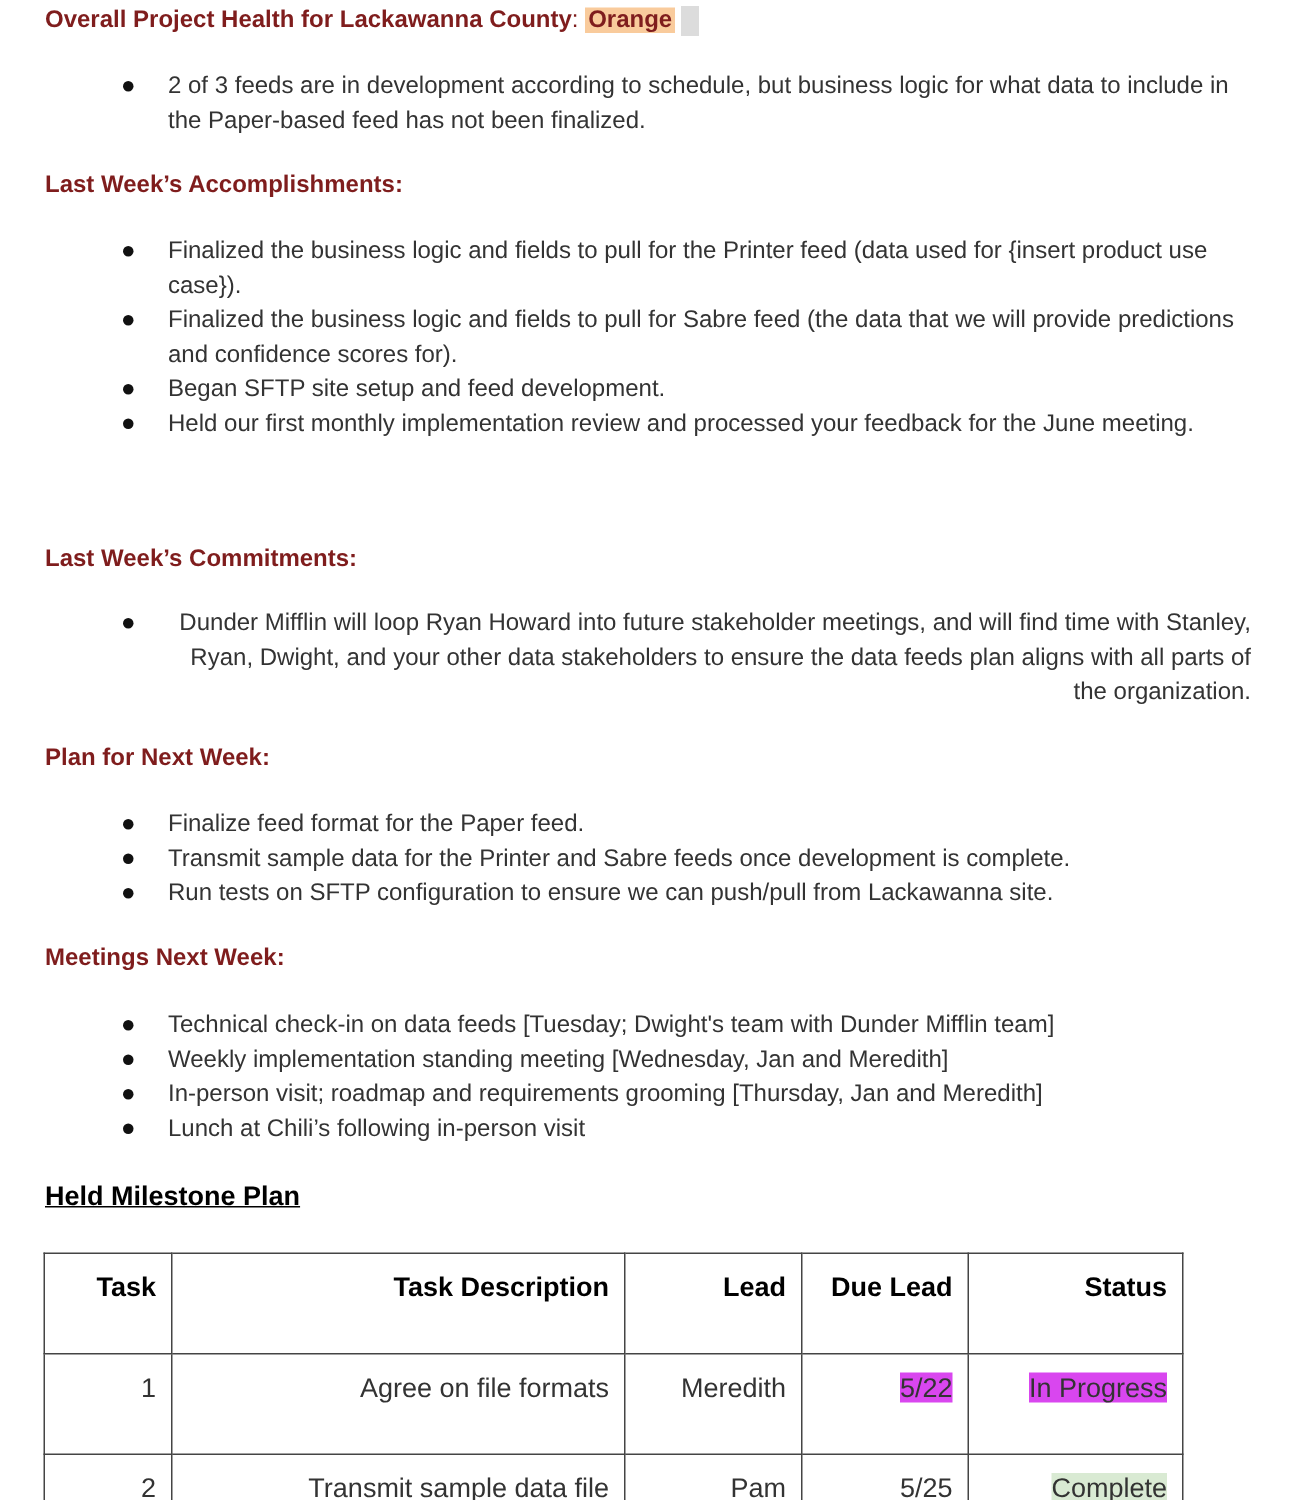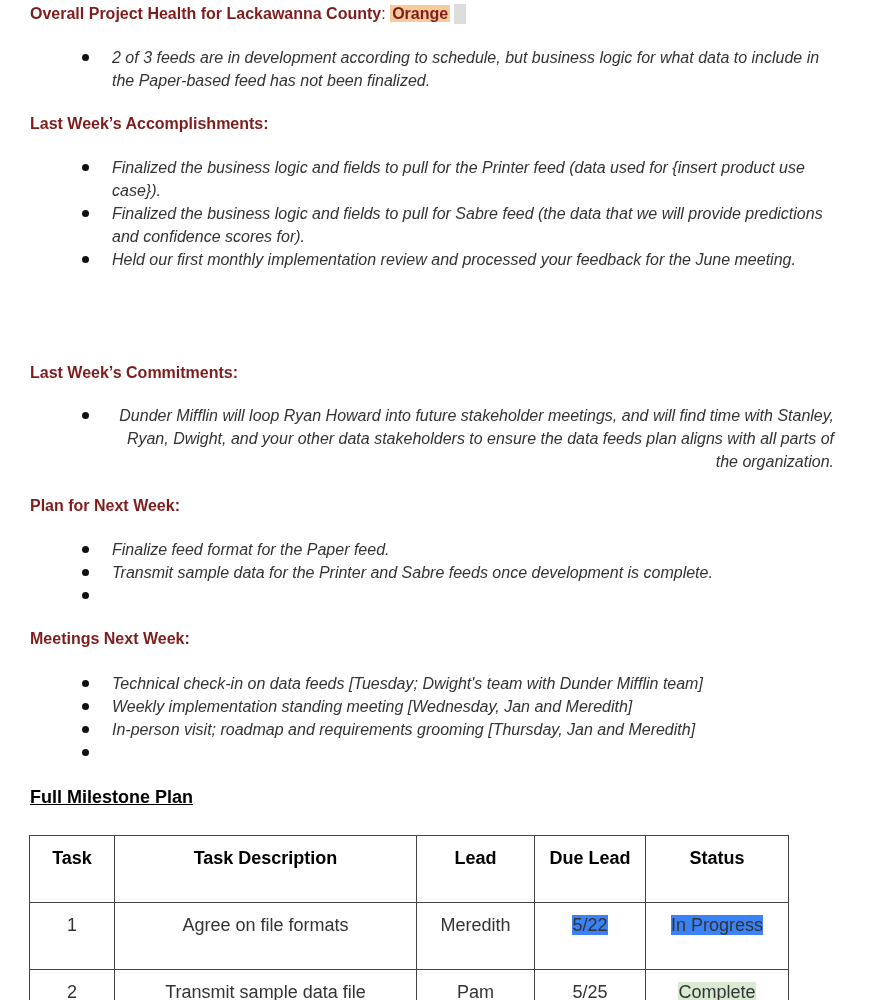--- a/index.html
+++ b/index.html
@@ -45,21 +45,20 @@
       vertical-align: top;
       margin-left: 4px;
     }
     ul.bullets {
       position: absolute;
       left: 0;
       margin: 0;
       padding: 0;
       list-style: none;
       width: 874px;
-      font-style: italic;
     }
     ul.bullets li {
       position: relative;
       padding-left: 112px;
       padding-right: 40px;
       font-size: 16px;
       line-height: 23px;
       color: #333333;
     }
     ul.bullets li .bullet-dot {
@@ -83,84 +82,85 @@
     }
     table.milestones {
       position: absolute;
       left: 29px;
       top: 835px;
       border-collapse: collapse;
       font-size: 18px;
     }
     table.milestones th, table.milestones td {
       border: 1.5px solid #444444;
-      text-align: center;
+      text-align: right;
       vertical-align: top;
       padding: 11px 10px 0 10px;
       line-height: 22px;
     }
     table.milestones th {
       font-weight: bold;
       color: #000000;
       height: 55px;
     }
     table.milestones td {
       color: #333333;
       height: 55px;
     }
     .col-task { width: 64px; }
     .col-desc { width: 281px; }
     .col-lead { width: 97px; }
     .col-due { width: 90px; }
     .col-status { width: 122px; }
-    .hl-red { background: #3b82f6; }
+    .hl-red { background: #d946ef; }
     .hl-green { background: #d9ead3; }
   </style>
 </head>
 <body>
 
 <div class="doc">
 
   <div class="heading" style="top:4px;">
     <span>Overall Project Health for Lackawanna County</span><span class="colon-normal">:</span>
     <span class="health-badge">Orange</span><span class="cursor-block"></span>
   </div>
 
   <ul class="bullets" style="top:46px;">
     <li><span class="bullet-dot"></span><span>2 of 3 feeds are in development according to schedule, but business logic for what data to include in the Paper-based feed has not been finalized.</span></li>
   </ul>
 
   <div class="heading" style="top:114px;">Last Week’s Accomplishments:</div>
   <ul class="bullets" style="top:156px;">
     <li><span class="bullet-dot"></span><span>Finalized the business logic and fields to pull for the Printer feed (data used for {insert product use case}).</span></li>
     <li><span class="bullet-dot"></span><span>Finalized the business logic and fields to pull for Sabre feed (the data that we will provide predictions and confidence scores for).</span></li>
+    <li><span class="bullet-dot"></span><span>Began SFTP site setup and feed development.</span></li>
     <li><span class="bullet-dot"></span><span>Held our first monthly implementation review and processed your feedback for the June meeting.</span></li>
   </ul>
 
   <div class="heading" style="top:363px;">Last Week’s Commitments:</div>
   <ul class="bullets" style="top:404px;text-align:right;">
     <li><span class="bullet-dot"></span><span>Dunder Mifflin will loop Ryan Howard into future stakeholder meetings, and will find time with Stanley, Ryan, Dwight, and your other data stakeholders to ensure the data feeds plan aligns with all parts of the organization.</span></li>
   </ul>
 
   <div class="heading" style="top:496px;">Plan for Next Week:</div>
   <ul class="bullets" style="top:538px;">
     <li><span class="bullet-dot"></span><span>Finalize feed format for the Paper feed.</span></li>
     <li><span class="bullet-dot"></span><span>Transmit sample data for the Printer and Sabre feeds once development is complete.</span></li>
-    <li><span class="bullet-dot"></span></li>
+    <li><span class="bullet-dot"></span><span>Run tests on SFTP configuration to ensure we can push/pull from Lackawanna site.</span></li>
   </ul>
 
   <div class="heading" style="top:629px;">Meetings Next Week:</div>
   <ul class="bullets" style="top:672px;">
     <li><span class="bullet-dot"></span><span>Technical check-in on data feeds [Tuesday; Dwight's team with Dunder Mifflin team]</span></li>
     <li><span class="bullet-dot"></span><span>Weekly implementation standing meeting [Wednesday, Jan and Meredith]</span></li>
     <li><span class="bullet-dot"></span><span>In-person visit; roadmap and requirements grooming [Thursday, Jan and Meredith]</span></li>
-    <li><span class="bullet-dot"></span></li>
+    <li><span class="bullet-dot"></span><span>Lunch at Chili’s following in-person visit</span></li>
   </ul>
 
-  <div class="section-underlined">Full Milestone Plan</div>
+  <div class="section-underlined">Held Milestone Plan</div>
 
   <table class="milestones">
     <thead>
       <tr>
         <th class="col-task">Task</th>
         <th class="col-desc">Task Description</th>
         <th class="col-lead">Lead</th>
         <th class="col-due">Due Lead</th>
         <th class="col-status">Status</th>
       </tr>

